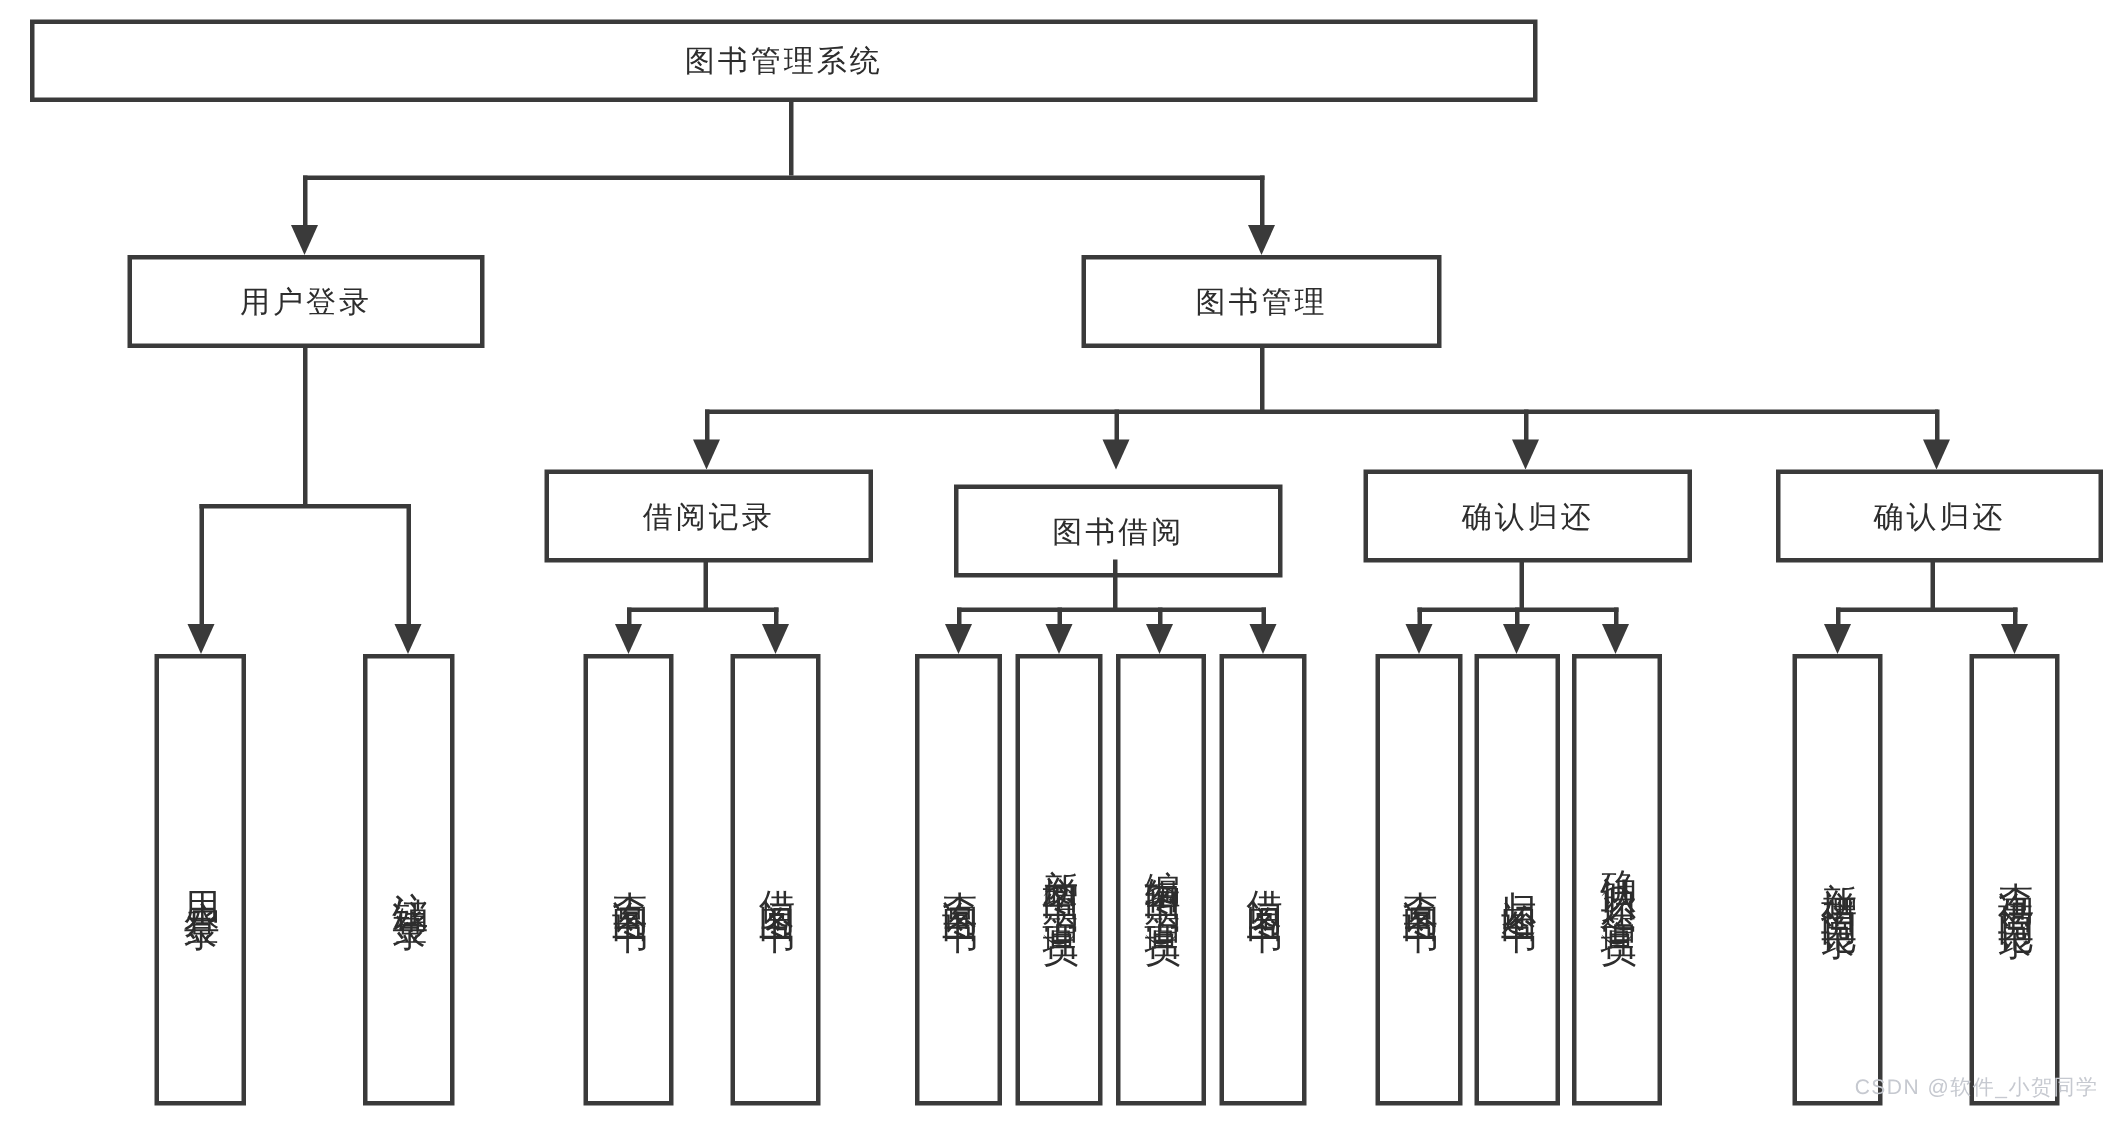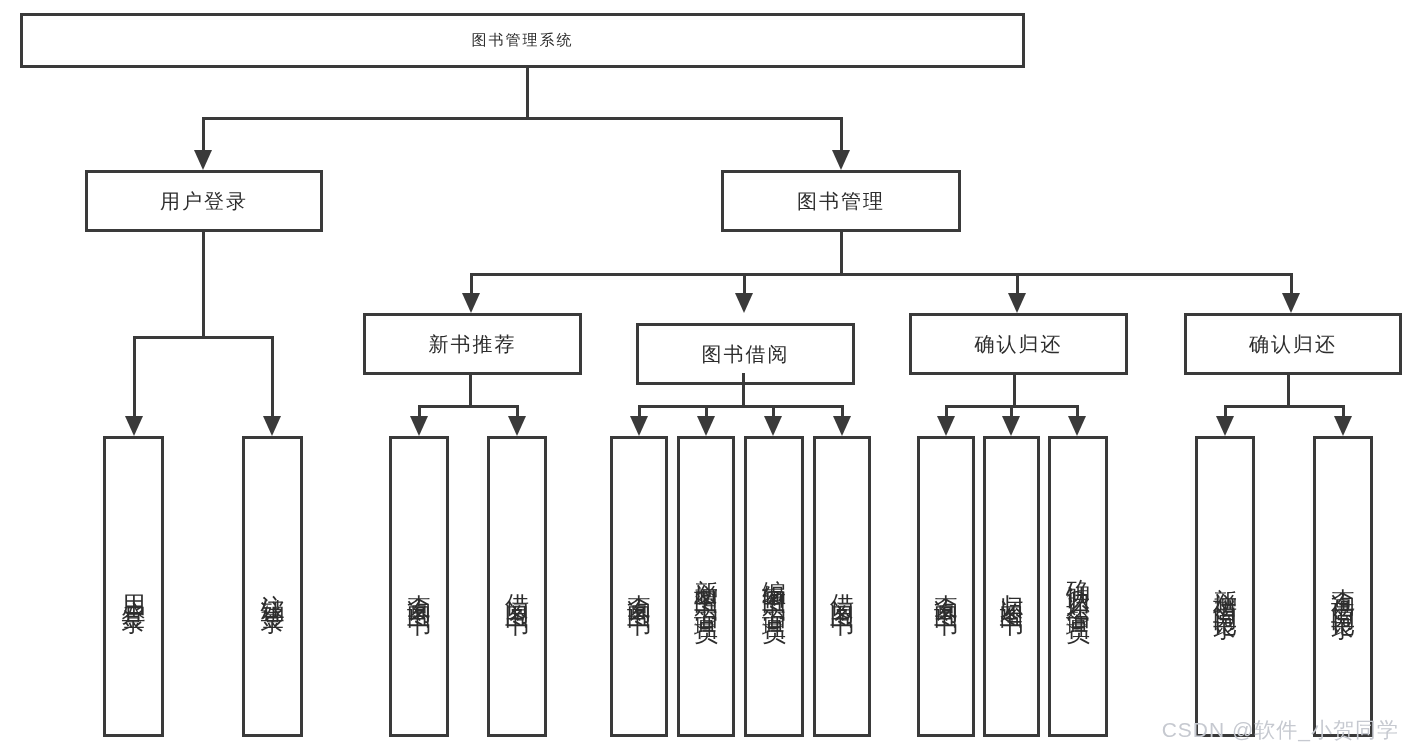--- a/index.html
+++ b/index.html
@@ -5,40 +5,40 @@
   html,body{margin:0;padding:0;background:#ffffff;}
   .canvas{
     position:relative;width:1405px;height:747px;background:#ffffff;
     font-family:"Liberation Sans","DejaVu Sans",sans-serif;overflow:hidden;
   }
   .node{
     position:absolute;box-sizing:border-box;border:3px solid #3a3a3a;background:#ffffff;
     display:flex;align-items:center;justify-content:center;
     color:#2d2d2d;font-size:20px;letter-spacing:2px;white-space:nowrap;
   }
-  .node.root-box{font-size:15px;}
+  .node.root-box{font-size:20px;}
   .leaf{
     position:absolute;box-sizing:border-box;border:3px solid #3a3a3a;background:#ffffff;
     display:flex;align-items:center;justify-content:center;
     top:436px;height:301px;
   }
   .vtext{
     writing-mode:vertical-rl;text-orientation:mixed;
     color:#2d2d2d;font-size:24px;letter-spacing:6px;line-height:1;white-space:nowrap;
   }
   .hline{position:absolute;height:3px;background:#3a3a3a;}
   .vline{position:absolute;width:3px;background:#3a3a3a;}
   .arrow{
     position:absolute;width:0;height:0;
     border-left:9px solid transparent;border-right:9px solid transparent;
     border-top:20px solid #3a3a3a;
   }
   .watermark{
     position:absolute;right:6px;top:716px;z-index:10;
-    color:#c6c9d0;font-size:21px;letter-spacing:1px;white-space:nowrap;
+    color:#c6c9d0;font-size:14px;letter-spacing:1px;white-space:nowrap;
   }
 </style>
 </head>
 <body>
 
 <div class="canvas">
 
   <div class="node root-box" style="left:20px;top:13px;width:1005px;height:55px">
     <span>图书管理系统</span>
   </div>
@@ -69,21 +69,21 @@
   <div class="vline" style="left:470px;top:273px;height:22px"></div>
   <div class="arrow" style="left:462px;top:293px"></div>
   <div class="vline" style="left:743px;top:273px;height:22px"></div>
   <div class="arrow" style="left:735px;top:293px"></div>
   <div class="vline" style="left:1016px;top:273px;height:22px"></div>
   <div class="arrow" style="left:1008px;top:293px"></div>
   <div class="vline" style="left:1290px;top:273px;height:22px"></div>
   <div class="arrow" style="left:1282px;top:293px"></div>
 
   <div class="node" style="left:363px;top:313px;width:219px;height:62px">
-    <span>新书推荐</span>
+    <span>借阅记录</span>
   </div>
   <div class="node" style="left:636px;top:323px;width:219px;height:62px">
     <span>图书借阅</span>
   </div>
   <div class="node" style="left:909px;top:313px;width:219px;height:62px">
     <span>确认归还</span>
   </div>
   <div class="node" style="left:1184px;top:313px;width:218px;height:62px">
     <span>确认归还</span>
   </div>

